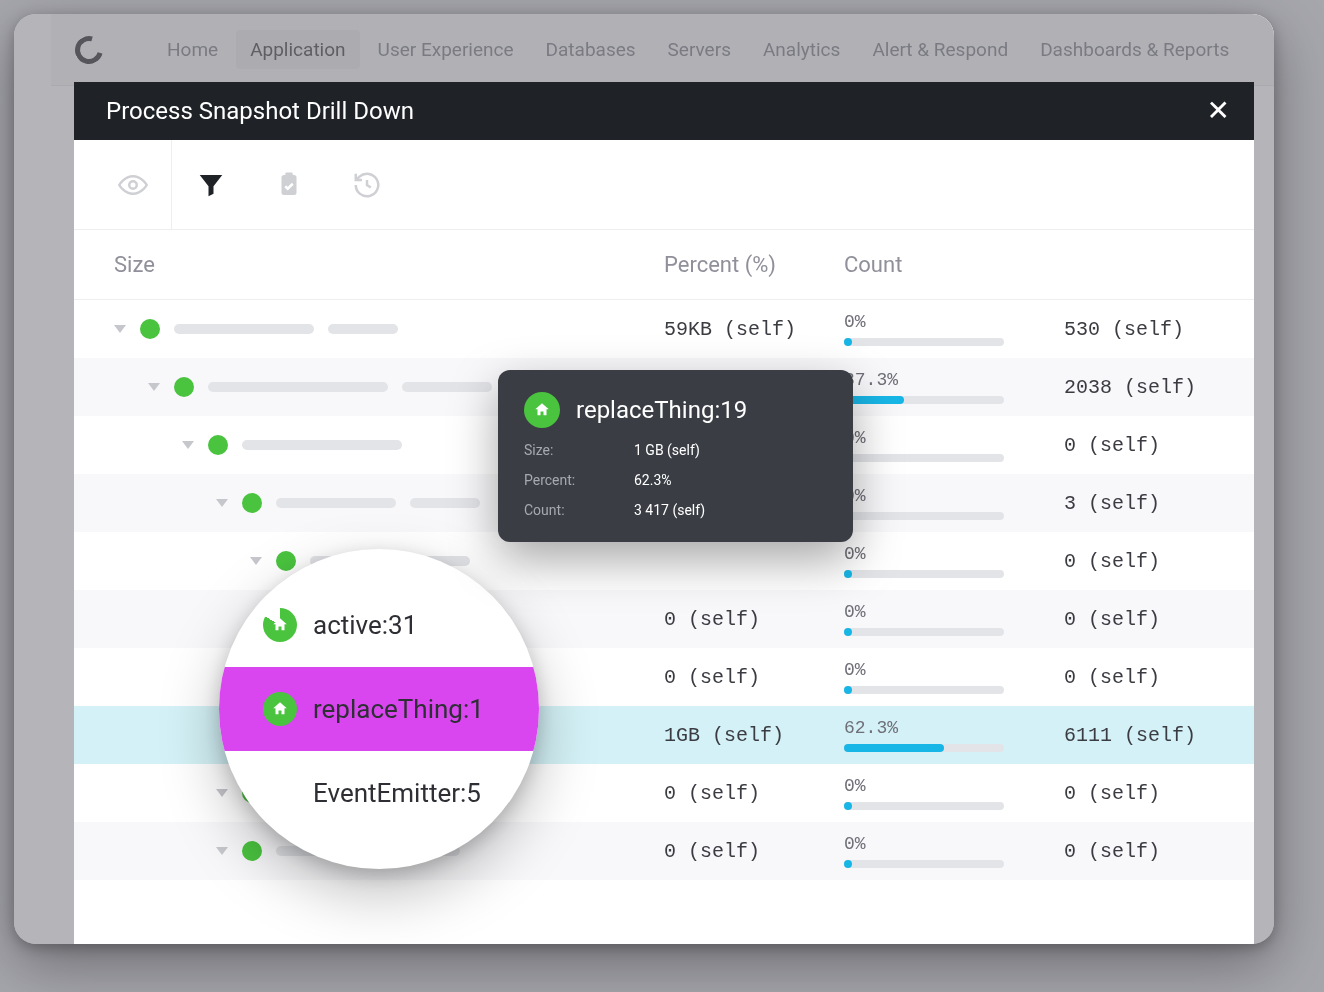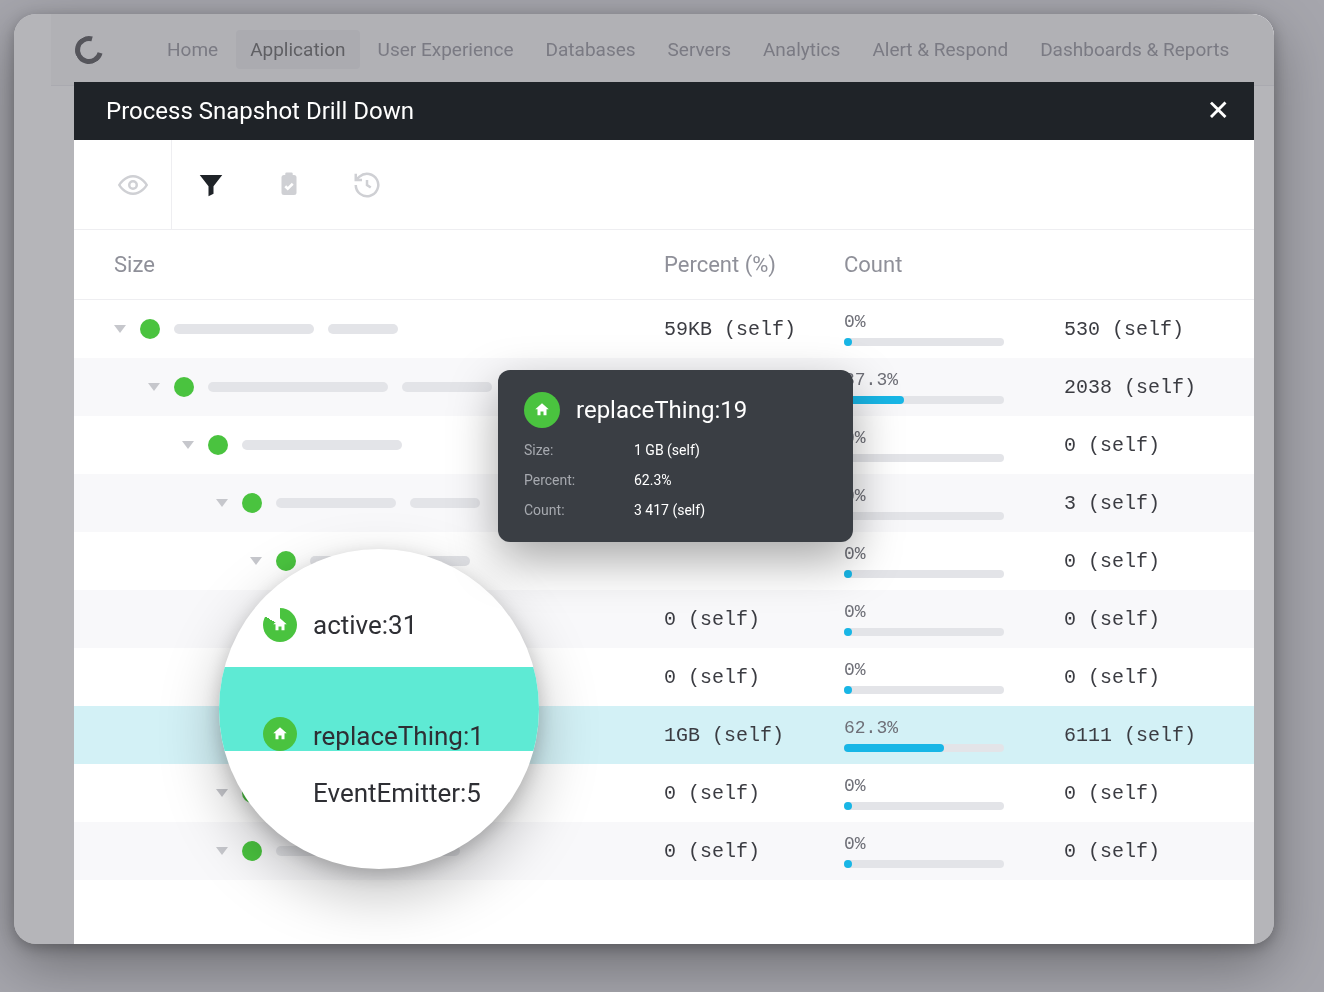--- a/index.html
+++ b/index.html
@@ -128,21 +128,21 @@
     box-shadow: 0 24px 60px rgba(0,0,0,0.25), 0 6px 18px rgba(0,0,0,0.18);
     overflow:hidden;
     display:flex; flex-direction:column; justify-content:center;
   }
   .mag .mrow {
     display:flex; align-items:center; gap:16px;
     height: 84px;
     padding-left: 44px;
     font-size: 26px; color:#2e2f34;
   }
-  .mag .mrow.sel { background:#5eead4;align-items:flex-end; }
+  .mag .mrow.sel { background:#d946ef; }
   .mag .micon {
     width:34px; height:34px; border-radius:50%;
     display:flex; align-items:center; justify-content:center;
     flex:0 0 auto;
   }
   .mag .micon.green { background:#4ac33f; }
   .mag .micon.arc {
     background: conic-gradient(#4ac33f 0 300deg, transparent 300deg 360deg);
   }
   .mag .micon svg { width:18px; height:18px; }

